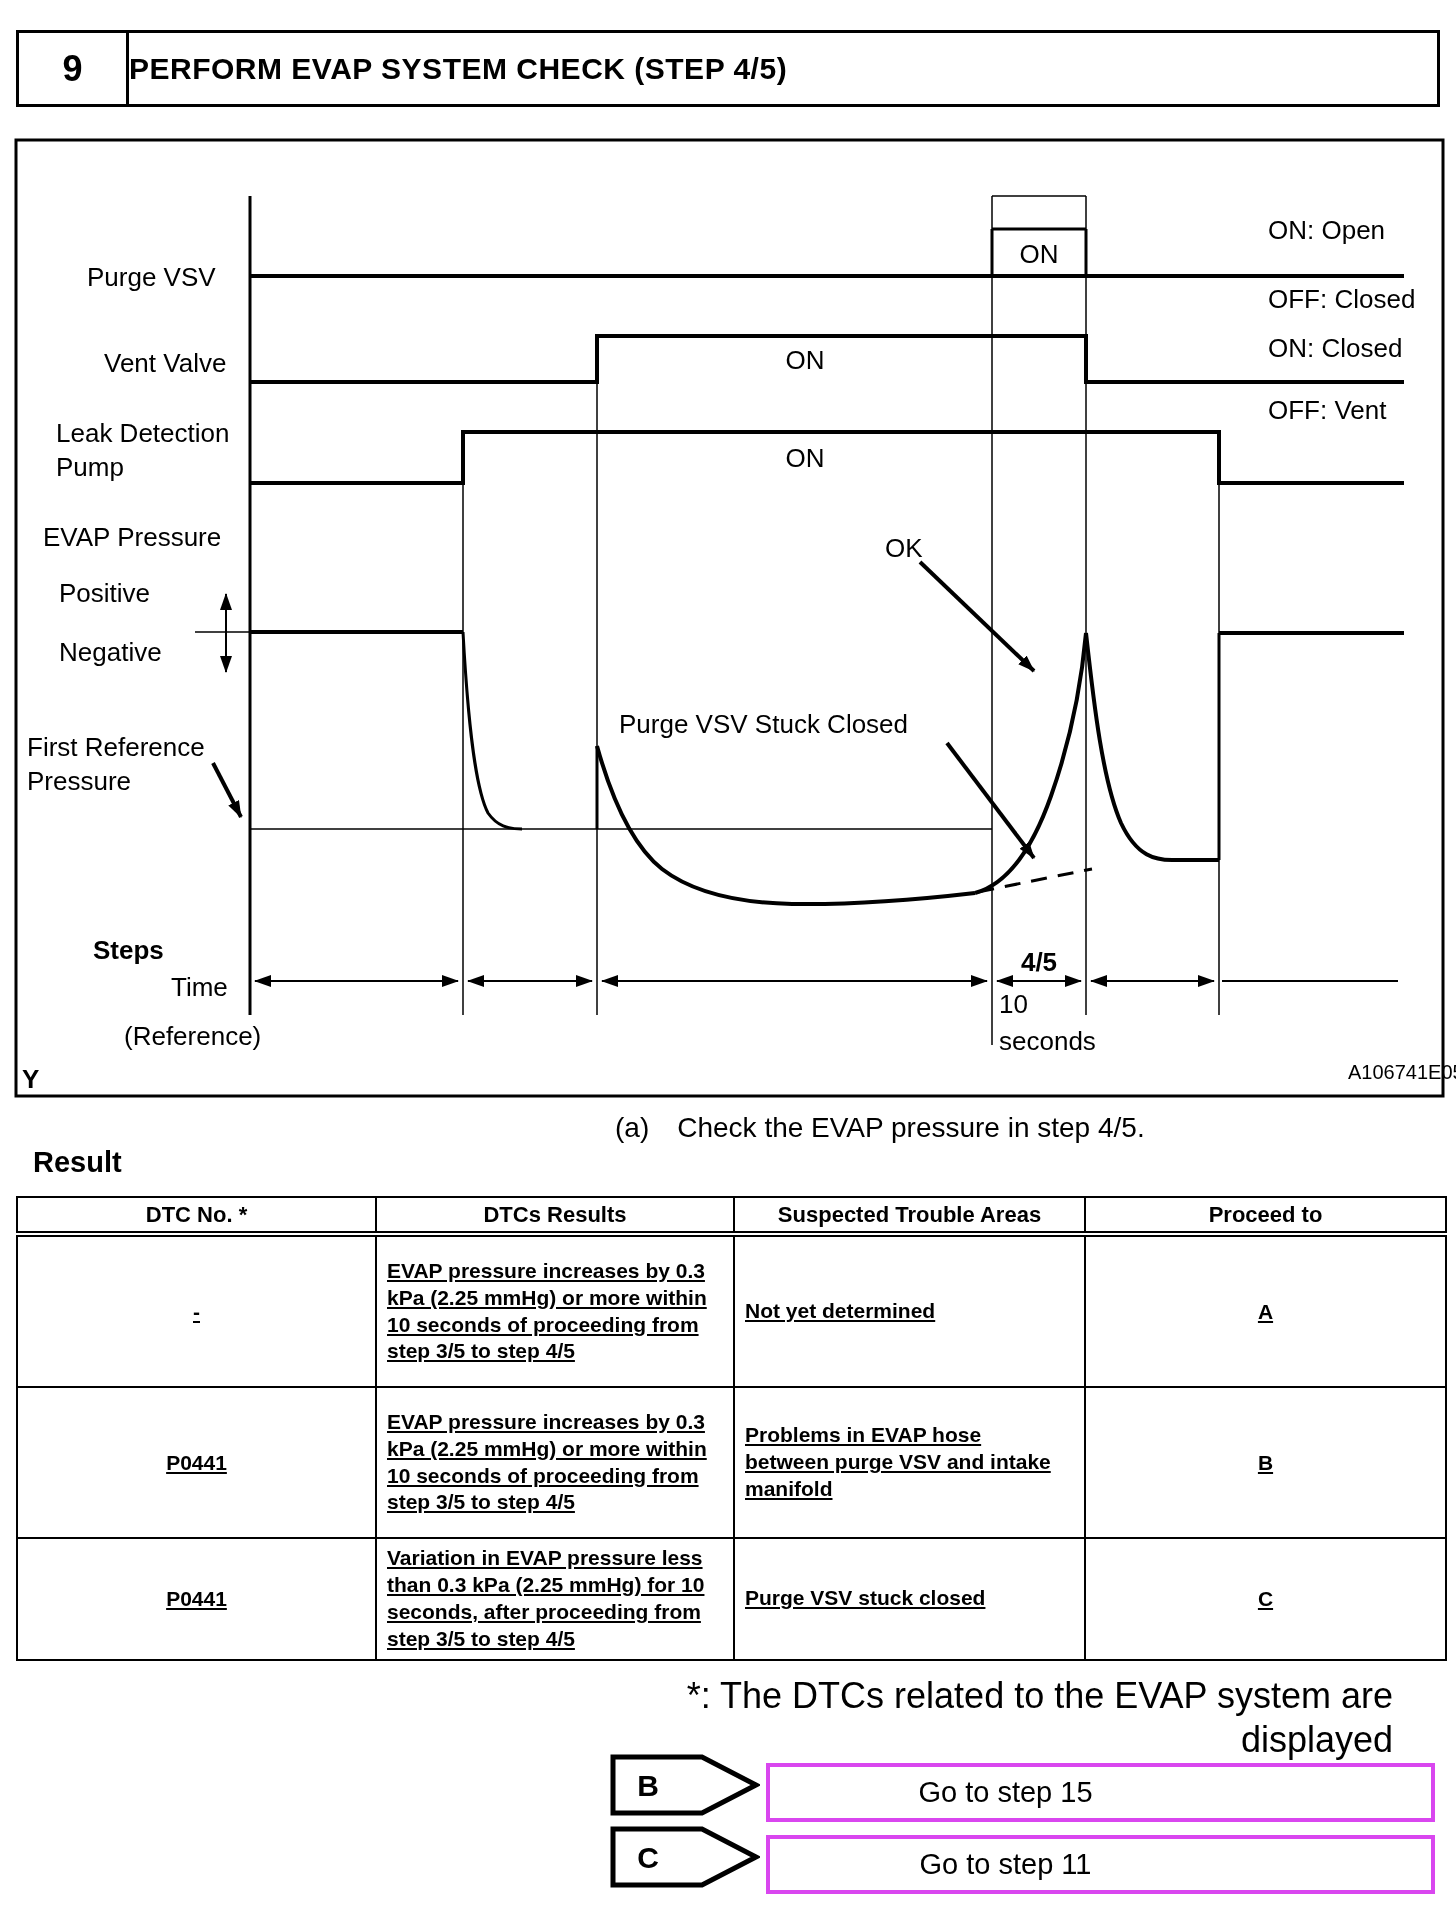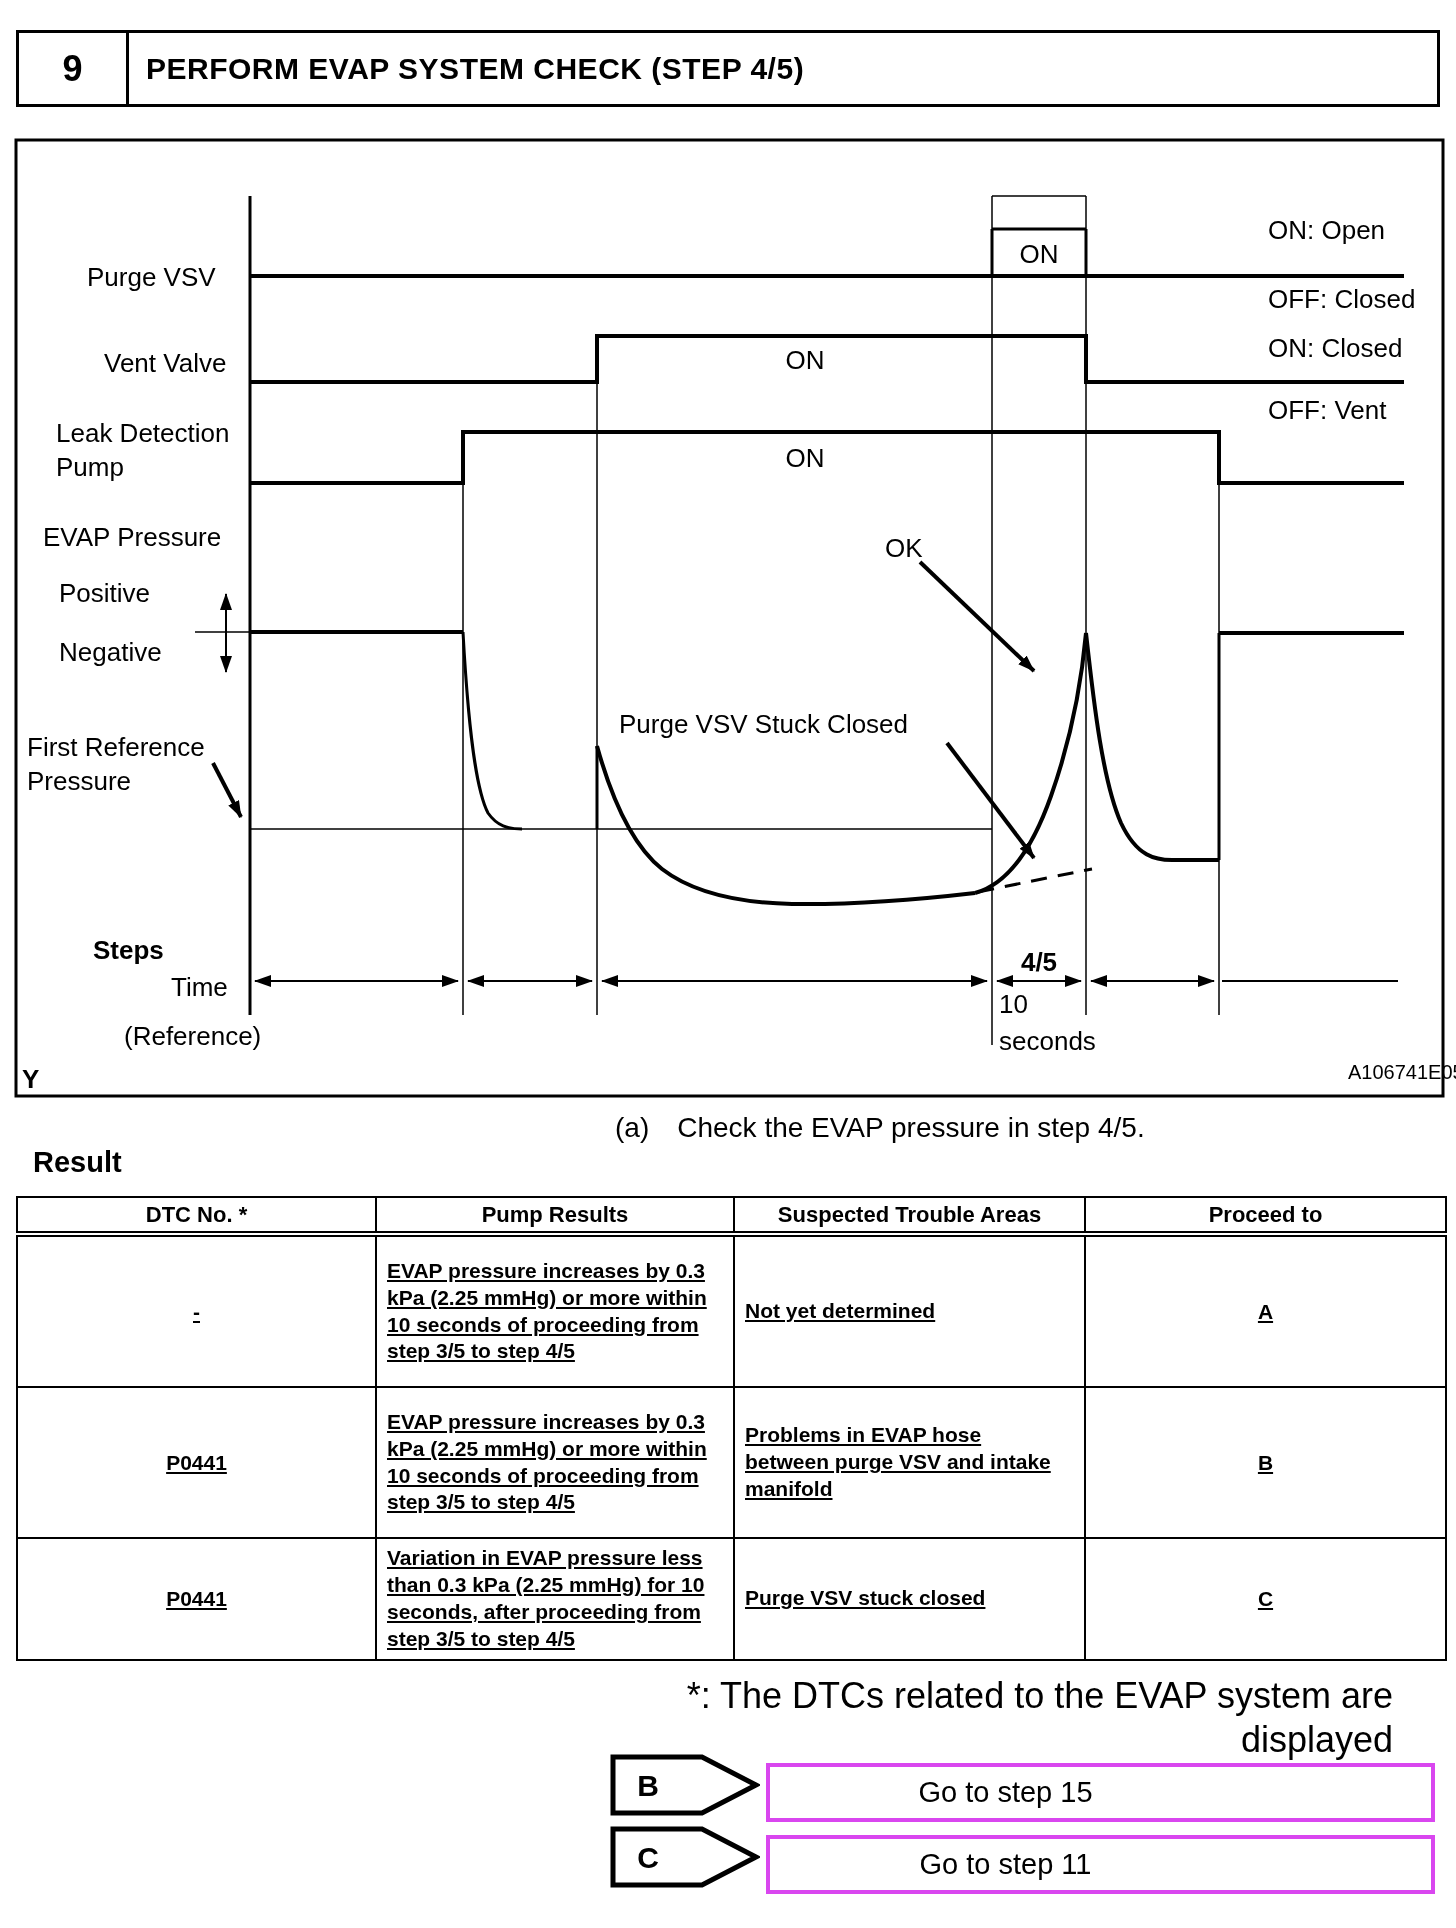--- a/index.html
+++ b/index.html
@@ -11,21 +11,21 @@
   
   .hdr{
     position:absolute;left:16px;top:30px;width:1424px;height:77px;
     border:3px solid #000;display:flex;align-items:stretch;box-sizing:border-box;
   }
   .hdr-num{
     width:107px;border-right:3px solid #000;display:flex;align-items:center;justify-content:center;
     font-size:36px;font-weight:bold;
   }
   .hdr-title{
-    flex:1;display:flex;align-items:center;padding-left:17px;
+    flex:1;display:flex;align-items:center;padding-left:0;
     font-size:30px;font-weight:bold;letter-spacing:0.5px;
   }
   svg.diagram{position:absolute;left:0;top:0;}
   svg text{fill:#000;}
   .lbl{font-size:26px;}
   .lbl-b{font-size:26px;font-weight:bold;}
   .lbl-sm{font-size:20px;}
   
   .caption{position:absolute;left:615px;top:1112px;font-size:28px;}
   .caption .idx{margin-right:28px;}
@@ -161,21 +161,21 @@
   <table class="res">
     <colgroup>
         <col class="c1">
         <col class="c2">
         <col class="c3">
         <col class="c4">
       </colgroup>
     <thead>
       <tr>
         <th>DTC No. *</th>
-        <th>Pump Results</th>
+        <th>DTCs Results</th>
         <th>Suspected Trouble Areas</th>
         <th>Proceed to</th>
       </tr>
     </thead>
     <tbody>
       <tr class="r1">
         <td class="c-center">-</td>
         <td class="c-test">EVAP pressure increases by 0.3 kPa (2.25 mmHg) or more within 10 seconds of proceeding from step 3/5 to step 4/5</td>
         <td class="c-area">Not yet determined</td>
         <td class="c-center">A</td>

